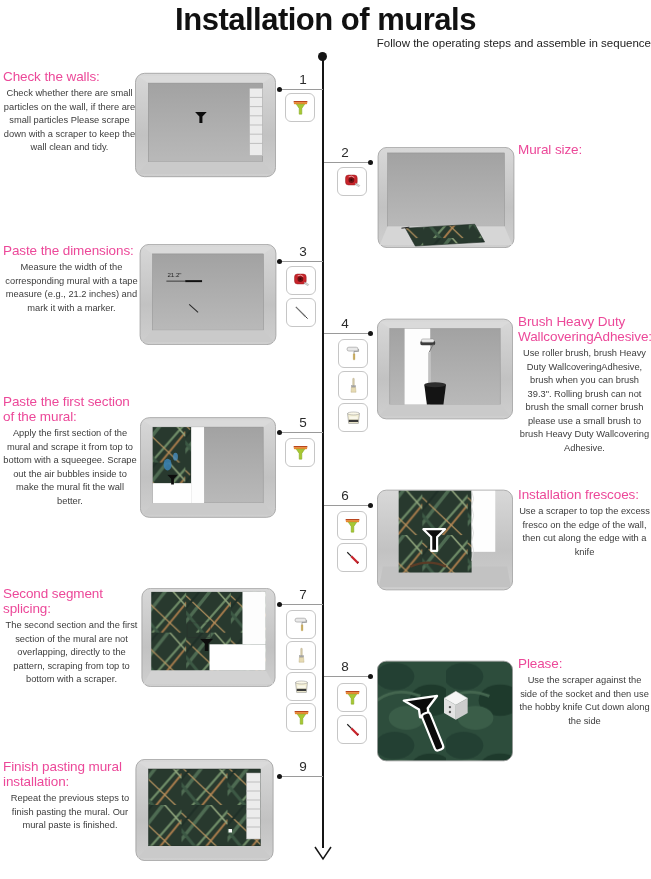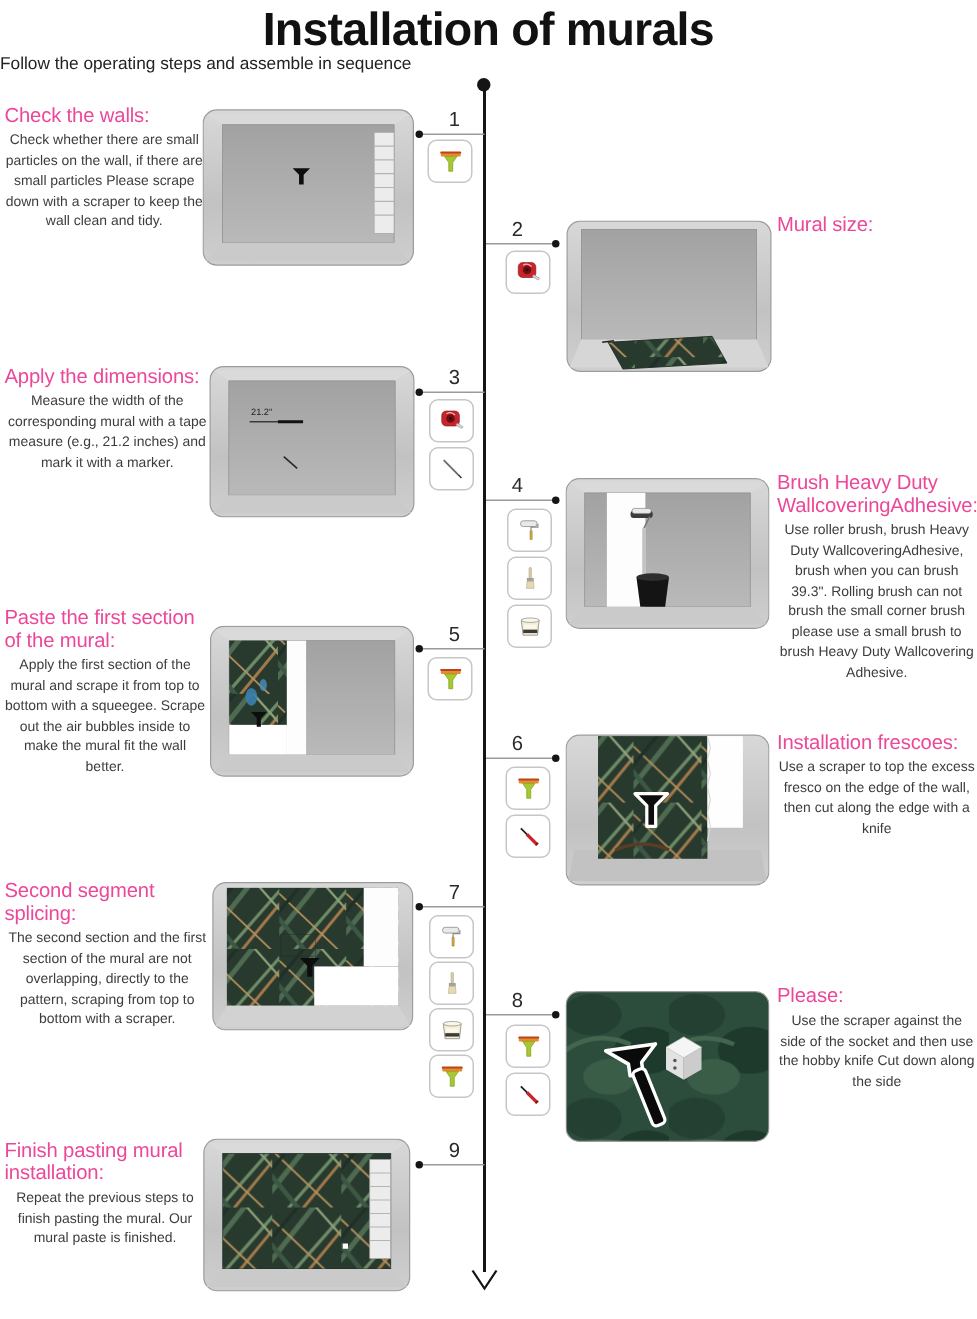--- a/index.html
+++ b/index.html
@@ -1,21 +1,21 @@
 <!DOCTYPE html>
 <html><head>
 <meta charset="utf-8">
 <style>
   html,body{margin:0;padding:0;background:#fff;}
   #canvas{position:relative;width:651px;height:879px;background:#fff;overflow:hidden;
           font-family:"Liberation Sans",sans-serif;}
   .abs{position:absolute;}
   .hdr-title{left:0;top:2px;width:651px;text-align:center;font-size:31px;font-weight:bold;
              color:#111;letter-spacing:-0.5px;}
-  .hdr-sub{left:0;top:37px;width:651px;text-align:left;font-size:11.5px;color:#222;}
+  .hdr-sub{left:0;top:37px;width:651px;text-align:right;font-size:11.5px;color:#222;}
   .vline{left:322px;top:56px;width:1.5px;height:792px;background:#151515;}
   .topdot{left:318px;top:52px;width:9px;height:9px;border-radius:50%;background:#151515;}
   .conn{height:1px;background:#9a9a9a;}
   .dot{width:5px;height:5px;border-radius:50%;background:#151515;}
   .num{width:26px;text-align:center;font-size:13.5px;color:#2a2a2a;}
   .stext h3{margin:0;font-size:13.5px;font-weight:400;color:#ec4899;line-height:1.12;letter-spacing:-0.1px;}
   .stext p{margin:3px 0 0 0;font-size:9.3px;color:#3c3c3c;line-height:1.45;text-align:center;}
   .ibox{position:absolute;width:28px;height:27px;border:1px solid #c6c6c6;border-radius:6px;
         background:#fff;display:flex;align-items:center;justify-content:center;}
   .ibox svg{width:21px;height:21px;}
@@ -157,21 +157,21 @@
       <polygon points="28,82 98,78 108,96 38,100" fill="url(#muralPat)" stroke="#1c2a22" stroke-width="0.6"></polygon>
       <line x1="24" y1="82" x2="32" y2="81" stroke="#222" stroke-width="1"></line>
     </svg>
   </div>
 
   <div class="grp">
     <div class="abs conn" style="left:281px;top:261px;width:42px"></div>
     <div class="abs dot" style="left:277px;top:259px"></div>
     <div class="abs num" style="left:290px;top:244px">3</div>
     <div class="abs stext" style="left:3px;top:243px;width:137px">
-      <h3>Apply the dimensions:</h3>
+      <h3>Paste the dimensions:</h3>
       <p>Measure the width of the corresponding mural with a tape measure (e.g., 21.2 inches) and mark it with a marker.</p>
     </div>
     <div class="ibox" style="left:286px;top:266px">
         <svg>
           <use href="#i-tape"></use>
         </svg>
       </div>
     <div class="ibox" style="left:286px;top:298px">
         <svg>
           <use href="#i-marker"></use>
@@ -224,21 +224,21 @@
       <line x1="53" y1="34" x2="53" y2="68" stroke="#c2c2c2" stroke-width="2.2"></line>
       <path d="M48,67 h22 l-2.6,20 h-16.8 Z" fill="#141414"></path>
       <ellipse cx="59" cy="67" rx="11" ry="2.6" fill="#2e2e2e"></ellipse>
     </svg>
   </div>
 
   <div class="grp">
     <div class="abs conn" style="left:281px;top:432px;width:42px"></div>
     <div class="abs dot" style="left:277px;top:430px"></div>
     <div class="abs num" style="left:290px;top:415px">5</div>
-    <div class="abs stext" style="left:3px;top:404px;width:134px">
+    <div class="abs stext" style="left:3px;top:394px;width:134px">
       <h3>Paste the first section of the mural:</h3>
       <p>Apply the first section of the mural and scrape it from top to bottom with a squeegee. Scrape out the air bubbles inside to make the mural fit the wall better.</p>
     </div>
     <div class="ibox" style="left:285px;top:438px">
         <svg>
           <use href="#i-squeegee"></use>
         </svg>
       </div>
     <svg class="room" style="left:140px;top:417px" width="136" height="101" viewBox="0 0 138 102">
       <rect x="0.4" y="0.4" width="137.2" height="101.2" rx="9" fill="url(#gFrame)" stroke="#9c9c9c" stroke-width="0.8"></rect>

